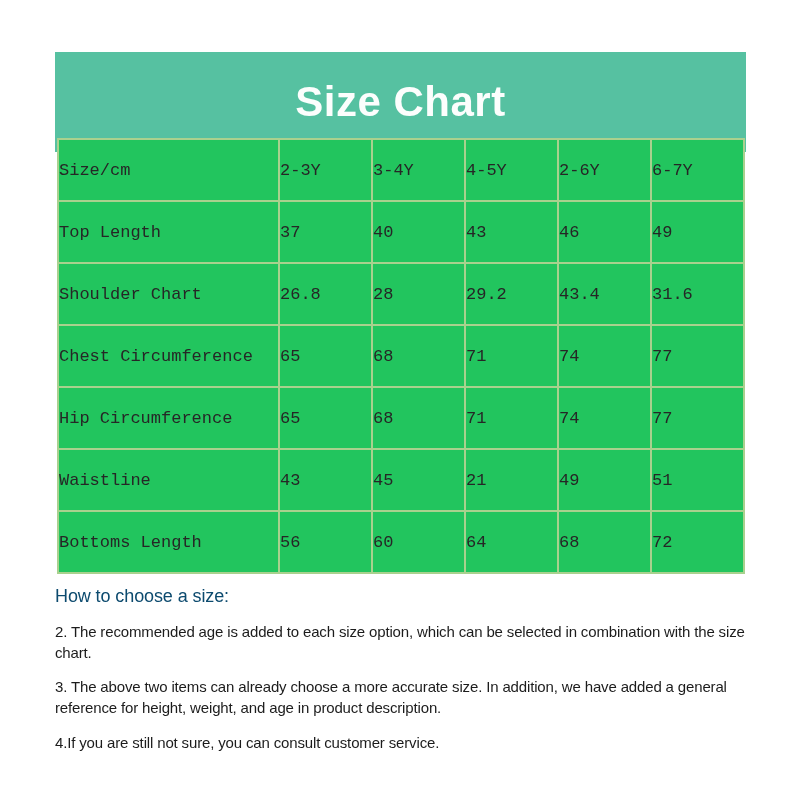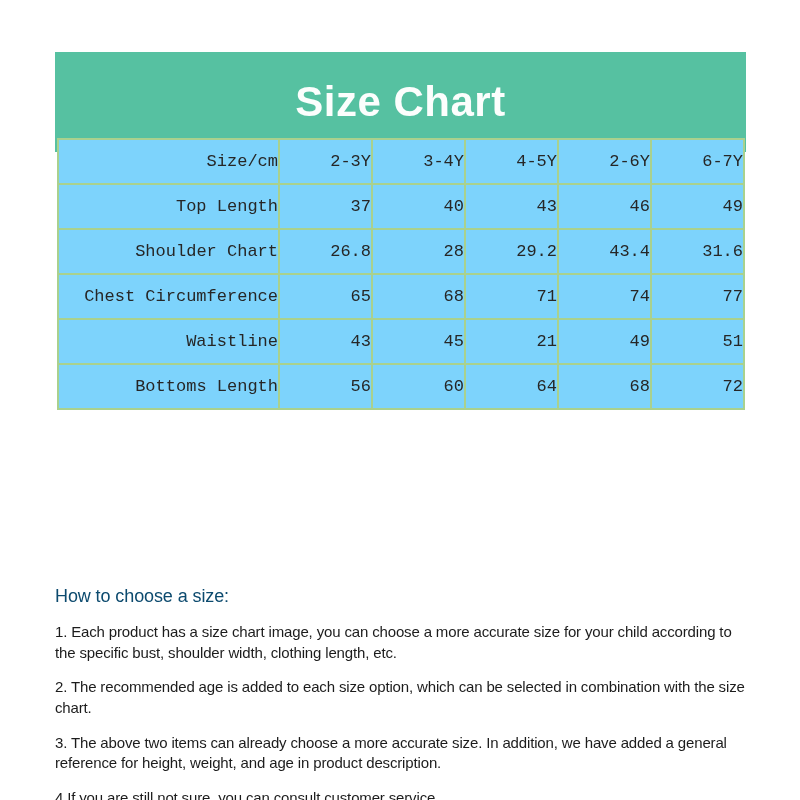--- a/index.html
+++ b/index.html
@@ -27,27 +27,27 @@
   }
   table.size-table {
     position: absolute;
     left: 57px; top: 138px;
     width: 688px;
     border-collapse: collapse;
     table-layout: fixed;
   }
   table.size-table td {
     border: 2px solid #a9d18e;
-    height: 45px;
-    text-align: right;
+    height: 62px;
+    text-align: left;
     vertical-align: middle;
     font-family: "Liberation Mono", "DejaVu Sans Mono", monospace;
     font-size: 17px;
     color: #262626;
-    background: #7dd3fc;
+    background: #22c55e;
     white-space: nowrap;
   }
   table.size-table td.label-col { width: 221px; }
   .guide {
     position: absolute;
     left: 55px; top: 586px;
     width: 700px;
     color: #1e1e1e;
   }
   .guide-heading {
@@ -103,39 +103,46 @@
       </tr>
       <tr>
         <td class="label-col">Chest Circumference</td>
         <td>65</td>
         <td>68</td>
         <td>71</td>
         <td>74</td>
         <td>77</td>
       </tr>
       <tr>
+        <td class="label-col">Hip Circumference</td>
+        <td>65</td>
+        <td>68</td>
+        <td>71</td>
+        <td>74</td>
+        <td>77</td>
+      </tr>
+      <tr>
         <td class="label-col">Waistline</td>
         <td>43</td>
         <td>45</td>
         <td>21</td>
         <td>49</td>
         <td>51</td>
       </tr>
       <tr>
         <td class="label-col">Bottoms Length</td>
         <td>56</td>
         <td>60</td>
         <td>64</td>
         <td>68</td>
         <td>72</td>
       </tr>
     </tbody>
   </table>
 
   <div class="guide">
     <div class="guide-heading">How to choose a size:</div>
-    <div class="guide-item">1. Each product has a size chart image, you can choose a more accurate size for your child according to the specific bust, shoulder width, clothing length, etc.</div>
     <div class="guide-item">2. The recommended age is added to each size option, which can be selected in combination with the size chart.</div>
     <div class="guide-item">3. The above two items can already choose a more accurate size. In addition, we have added a general reference for height, weight, and age in product description.</div>
     <div class="guide-item">4.If you are still not sure, you can consult customer service.</div>
   </div>
 
 </div>
 
 </body></html>

